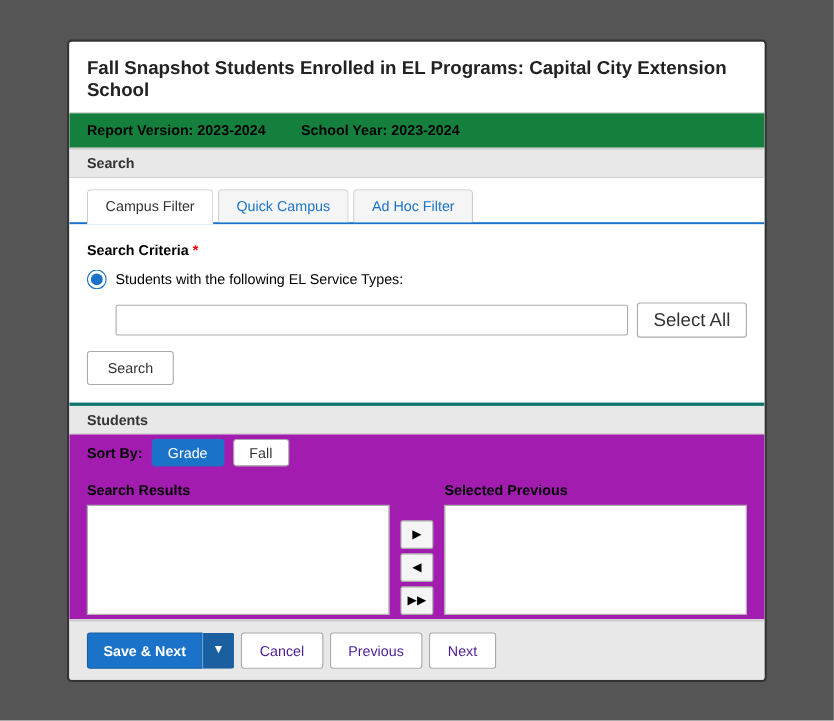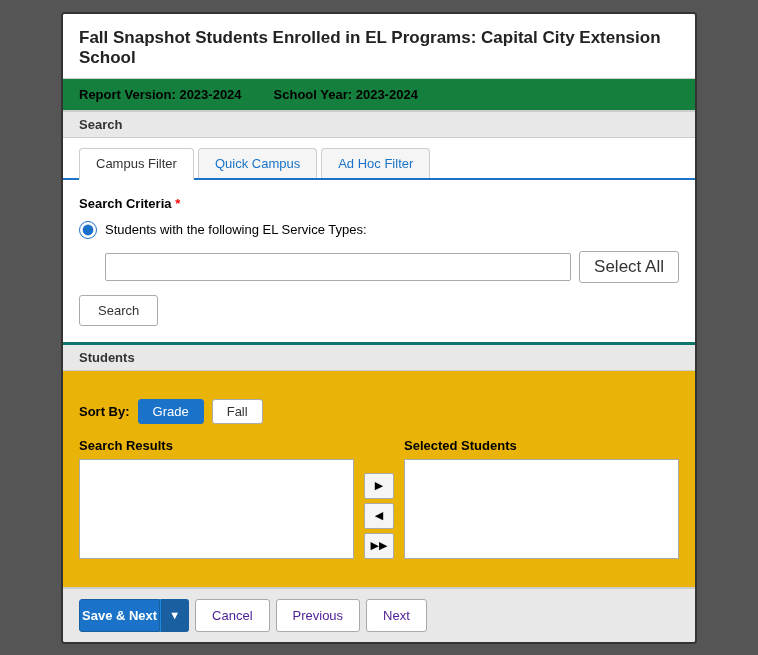--- a/index.html
+++ b/index.html
@@ -130,22 +130,22 @@
     .students-section {
       background: #e8e8e8;
       padding: 5px 16px;
       font-weight: bold;
       font-size: 13px;
       color: #333;
       border-top: 3px solid #0f766e;
       border-bottom: 1px solid #ccc;
     }
     .students-content {
-      background: #eab308;
-      padding: 28px 16px;
+      background: #a21caf;
+      padding: 4px 16px;
     }
     .sort-by-row {
       display: flex;
       align-items: center;
       gap: 8px;
       margin-bottom: 14px;
     }
     .sort-label {
       font-size: 13px;
       font-weight: bold;
@@ -210,21 +210,21 @@
       border-top: 2px solid #ccc;
       padding: 10px 16px;
       display: flex;
       gap: 6px;
       align-items: center;
     }
     .btn-save-next {
       background: #1a73c8;
       color: #fff;
       border: 1px solid #1a5fa0;
-      padding: 8px 2px;
+      padding: 8px 14px;
       font-size: 13px;
       cursor: pointer;
       border-radius: 3px 0 0 3px;
       font-weight: bold;
     }
     .btn-save-next-dropdown {
       background: #1a5fa0;
       color: #fff;
       border: 1px solid #1a5fa0;
       padding: 8px 8px;
@@ -305,21 +305,21 @@
         </button>
         <button class="transfer-btn">
           <span>◀</span>
         </button>
         <button class="transfer-btn">
           <span>▶▶</span>
         </button>
       </div>
 
       <div class="list-section">
-        <div class="list-section-label">Selected Students</div>
+        <div class="list-section-label">Selected Previous</div>
         <div class="list-box"></div>
       </div>
     </div>
   </div>
 
   <div class="footer">
     <div class="save-next-wrapper">
       <button class="btn-save-next">Save &amp; Next</button>
       <button class="btn-save-next-dropdown">
         <span>▼</span>

